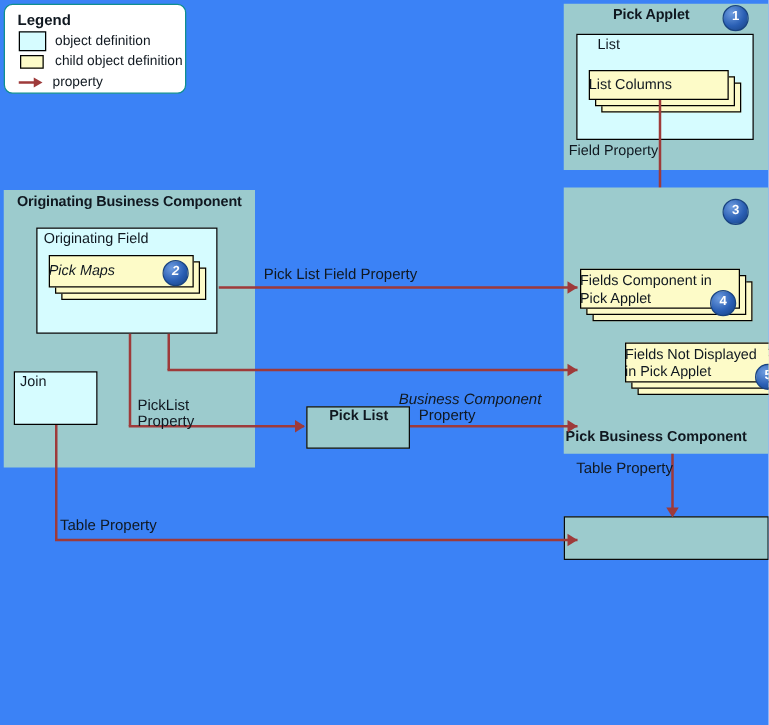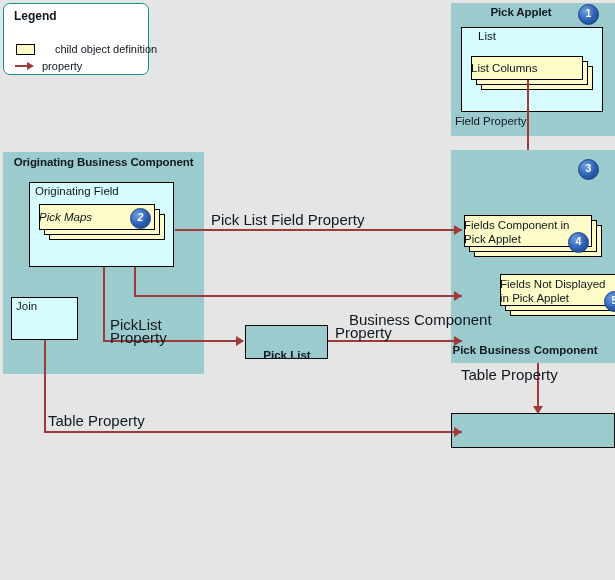--- a/index.html
+++ b/index.html
@@ -8,21 +8,21 @@
     background: #ffffff;
   }
   body {
     font-family: "Liberation Sans", sans-serif;
     -webkit-font-smoothing: none;
   }
   #canvas {
     position: relative;
     width: 615px;
     height: 580px;
-    background: #e5e5e5;
+    background: #3b82f6;
     overflow: hidden;
   }
 
   
   .abs { position: absolute; box-sizing: border-box; }
 
   .teal-panel {
     background: #9ccbcd;
     border: 0;
   }
@@ -56,21 +56,21 @@
     line-height: 14px;
   }
   .box-title-center {
     font-size: 11.5px;
     font-weight: bold;
     color: #101820;
     text-align: center;
     white-space: nowrap;
   }
   .edge-label {
-    font-size: 15px;
+    font-size: 12px;
     color: #101820;
     line-height: 13px;
     white-space: nowrap;
   }
 
   
   .legend {
     background: #ffffff;
     border: 1.4px solid #0f8f8f;
     border-radius: 7px;
@@ -173,24 +173,28 @@
   }
 </style>
 </head>
 <body>
 
 <div id="canvas">
 
   <div class="abs legend" style="left:3px; top:3px; width:146px; height:72px;">
     <div class="abs legend-title" style="left:10px; top:5px;">Legend</div>
 
+    <div class="abs legend-row" style="left:11px; top:21px;">
+      <span class="sw-object"></span>
+      <span class="legend-text">object definition</span>
+    </div>
 
     <div class="abs legend-row" style="left:11px; top:39px;">
       <span class="sw-child" style="margin-left:1px;"></span>
-      <span class="legend-text" style="margin-left:13px;">child object definition</span>
+      <span class="legend-text" style="margin-left:2px;">child object definition</span>
     </div>
 
     <div class="abs legend-row" style="left:11px; top:56px;">
       <span class="sw-arrow">
           <i></i>
           <b></b>
         </span>
       <span class="legend-text">property</span>
     </div>
   </div>
@@ -247,41 +251,41 @@
   <div class="stack" style="left:464px; top:274px; width:140px; height:44px;margin-left:36px;">
     <div class="sheet" style="left:10px; top:10px; width:128px; height:32px;"></div>
     <div class="sheet" style="left:5px;  top:5px;  width:128px; height:32px;"></div>
     <div class="sheet" style="left:0px;  top:0px;  width:128px; height:32px;"></div>
     <div class="abs card-label" style="left:0px; top:3px; width:128px;">Fields Not Displayed</div>
     <div class="abs card-label" style="left:0px; top:17px; width:128px;">in Pick Applet</div>
     <div class="badge" style="left:104px; top:17px;">5</div>
   </div>
 
   <div class="abs teal-box" style="left:245px; top:325px; width:83px; height:34px;"></div>
-  <div class="abs box-title-center" style="left:245px; top:349px; width:84px;">Pick List</div>
+  <div class="abs box-title-center" style="left:245px; top:327px; width:84px;">Pick List</div>
 
   <div class="abs teal-box" style="left:451px; top:413px; width:164px; height:35px;"></div>
 
   <div class="ln-h" style="left:175px; top:229px; width:287px;"></div>
   <div class="ar-r" style="left:454px; top:225px;"></div>
   <div class="abs edge-label" style="left:211px; top:213px;">Pick List Field Property</div>
 
   <div class="ln-v" style="left:134px; top:267px; height:29px;"></div>
   <div class="ln-h" style="left:134px; top:295px; width:328px;"></div>
   <div class="ar-r" style="left:454px; top:291px;"></div>
 
   <div class="ln-v" style="left:103px; top:267px; height:74px;"></div>
   <div class="ln-h" style="left:103px; top:340px; width:140px;"></div>
   <div class="ar-r" style="left:236px; top:336px;"></div>
   <div class="abs edge-label" style="left:110px; top:318px;text-align:right;">PickList</div>
   <div class="abs edge-label" style="left:110px; top:331px;">Property</div>
 
   <div class="ln-h" style="left:328px; top:340px; width:134px;"></div>
   <div class="ar-r" style="left:454px; top:336px;"></div>
-  <div class="abs edge-label" style="left:349px; top:313px;">Business Component</div>
+  <div class="abs edge-label" style="left:319px; top:313px;font-style:italic;">Business Component</div>
   <div class="abs edge-label" style="left:335px; top:326px;">Property</div>
 
   <div class="ln-v" style="left:537px; top:363px; height:47px;"></div>
   <div class="ar-d" style="left:533px; top:406px;"></div>
   <div class="abs edge-label" style="left:461px; top:368px;">Table Property</div>
 
   <div class="ln-v" style="left:44px; top:340px; height:92px;"></div>
   <div class="ln-h" style="left:44px; top:431px; width:418px;"></div>
   <div class="ar-r" style="left:454px; top:427px;"></div>
   <div class="abs edge-label" style="left:48px; top:414px;">Table Property</div>

